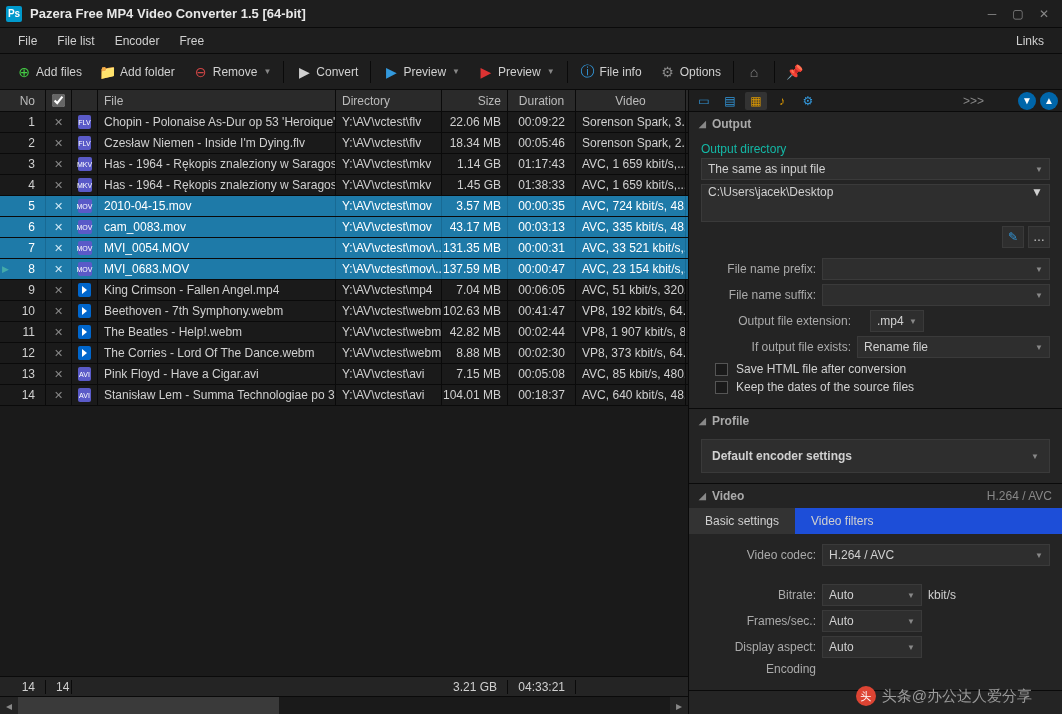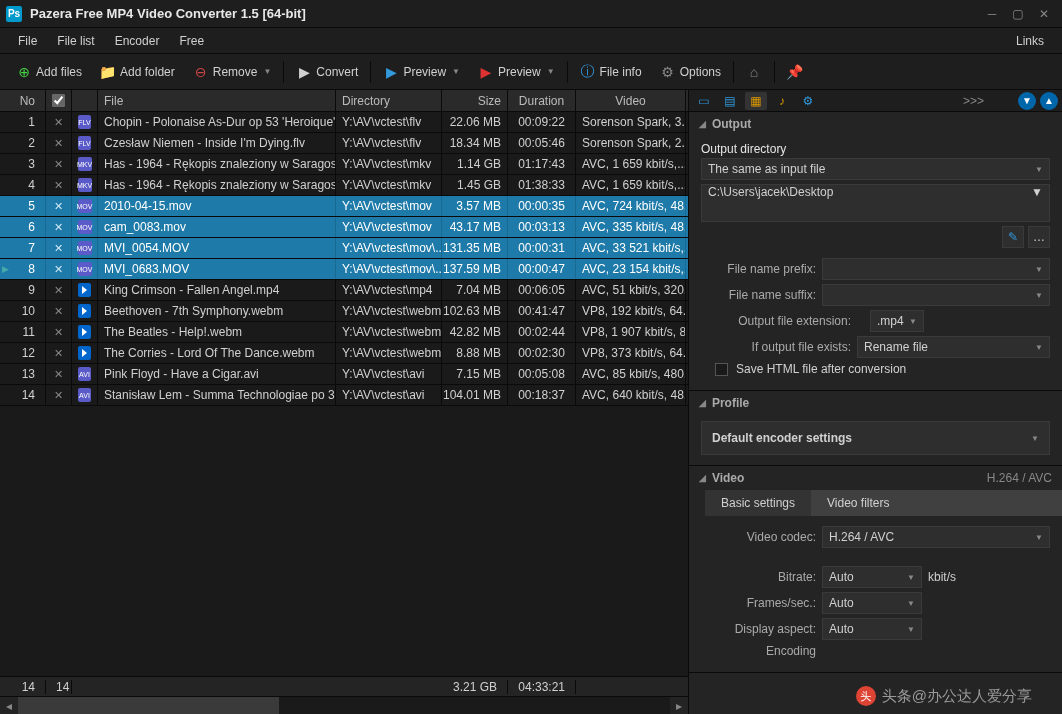--- a/index.html
+++ b/index.html
@@ -63,21 +63,21 @@
 .formrow.w2 .lbl { width:115px; }
 .dropdown { flex:1; height:22px; background:#2e2e2e; border:1px solid #3a3a3a; display:flex; align-items:center; padding:0 6px; cursor:pointer; }
 .dropdown .ddval { flex:1; }
 .dropdown .ddarr { font-size:8px; color:#888; }
 .dropdown.sm { flex:0 0 54px;margin-left:13px; }
 .dropdown.med { flex:0 0 100px; }
 .chkrow { display:flex; align-items:center; gap:8px; margin:4px 0; padding-left:14px; }
 .chkbox { width:13px; height:13px; border:1px solid #555; background:#1a1a1a; }
 .profilesel { height:34px; background:#2e2e2e; border:1px solid #3a3a3a; display:flex; align-items:center; padding:0 10px; font-weight:bold; cursor:pointer; }
 .profilesel .ddarr { margin-left:auto; font-size:8px; color:#888; }
-.subtabs { display:flex; height:26px; background:#404040;margin-left:16px; }
+.subtabs { display:flex; height:26px; background:#1d4ed8; }
 .subtab { padding:4px 16px; cursor:pointer; display:flex; align-items:center; }
 .subtab.active { background:#333; }
 .iconbtn { width:22px; height:22px; background:#2e2e2e; border:1px solid #3a3a3a; display:flex; align-items:center; justify-content:center; cursor:pointer; }
 .pathbox { height:38px; background:#2e2e2e; border:1px solid #3a3a3a; display:flex; padding:0 6px; margin:4px 0; }
 .rowmark { position:absolute; left:2px; color:#4aa; font-size:9px; }
 .rowwrap { position:relative; }
 .watermark { position:absolute; right:30px; bottom:8px; color:#999; font-size:15px; display:flex; align-items:center; gap:6px; pointer-events:none; }
 .watermark .wlogo { width:20px; height:20px; border-radius:50%; background:#d43; color:#fff; display:flex; align-items:center; justify-content:center; font-size:11px; }
 </style>
 </head>
@@ -393,21 +393,21 @@
         <div class="navarrow">▲</div>
       </div>
     </div>
 
     <div class="section">
       <div class="sechead">
           <span class="tri">◢</span>
           <span>Output</span>
         </div>
       <div class="secbody">
-        <div style="color:#e5e5e5;margin-bottom:2px">Output directory</div>
+        <div style="color:#14b8a6;margin-bottom:2px">Output directory</div>
         <div class="dropdown">
             <span class="ddval">The same as input file</span>
             <span class="ddarr">▼</span>
           </div>
         <div class="pathbox">
             <span>C:\Users\jacek\Desktop</span>
             <span class="ddarr" style="margin-left:auto">▼</span>
           </div>
         <div style="display:flex;justify-content:flex-end;gap:4px;margin:4px 0 10px">
           <div class="iconbtn" style="color:#39d">✎</div>
@@ -437,20 +437,24 @@
         <div class="formrow w1">
             <div class="lbl">If output file exists:</div>
             <div class="dropdown">
               <span class="ddval">Rename file</span>
               <span class="ddarr">▼</span>
             </div>
           </div>
         <div class="chkrow">
             <div class="chkbox"></div>
             <span>Save HTML file after conversion</span>
+          </div>
+        <div class="chkrow">
+            <div class="chkbox"></div>
+            <span>Keep the dates of the source files</span>
           </div>
       </div>
     </div>
 
     <div class="section">
       <div class="sechead">
           <span class="tri">◢</span>
           <span>Profile</span>
         </div>
       <div class="secbody">

